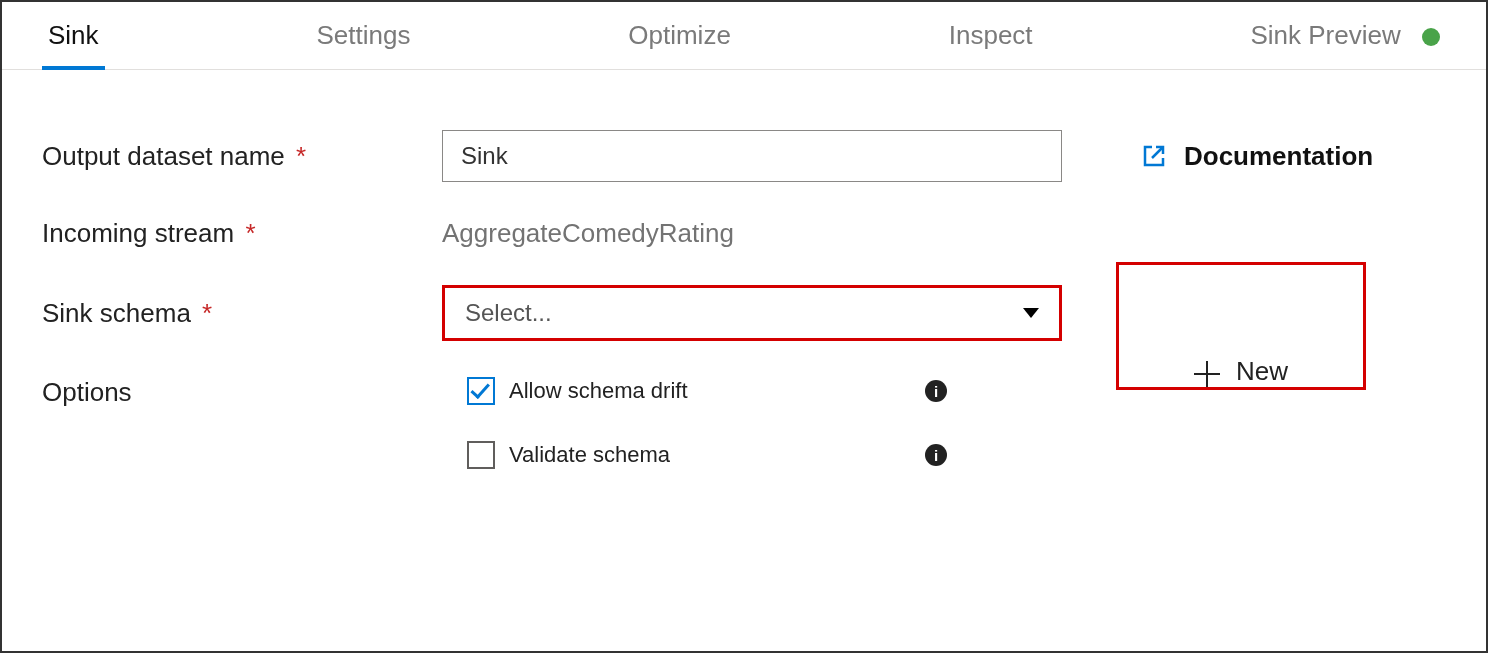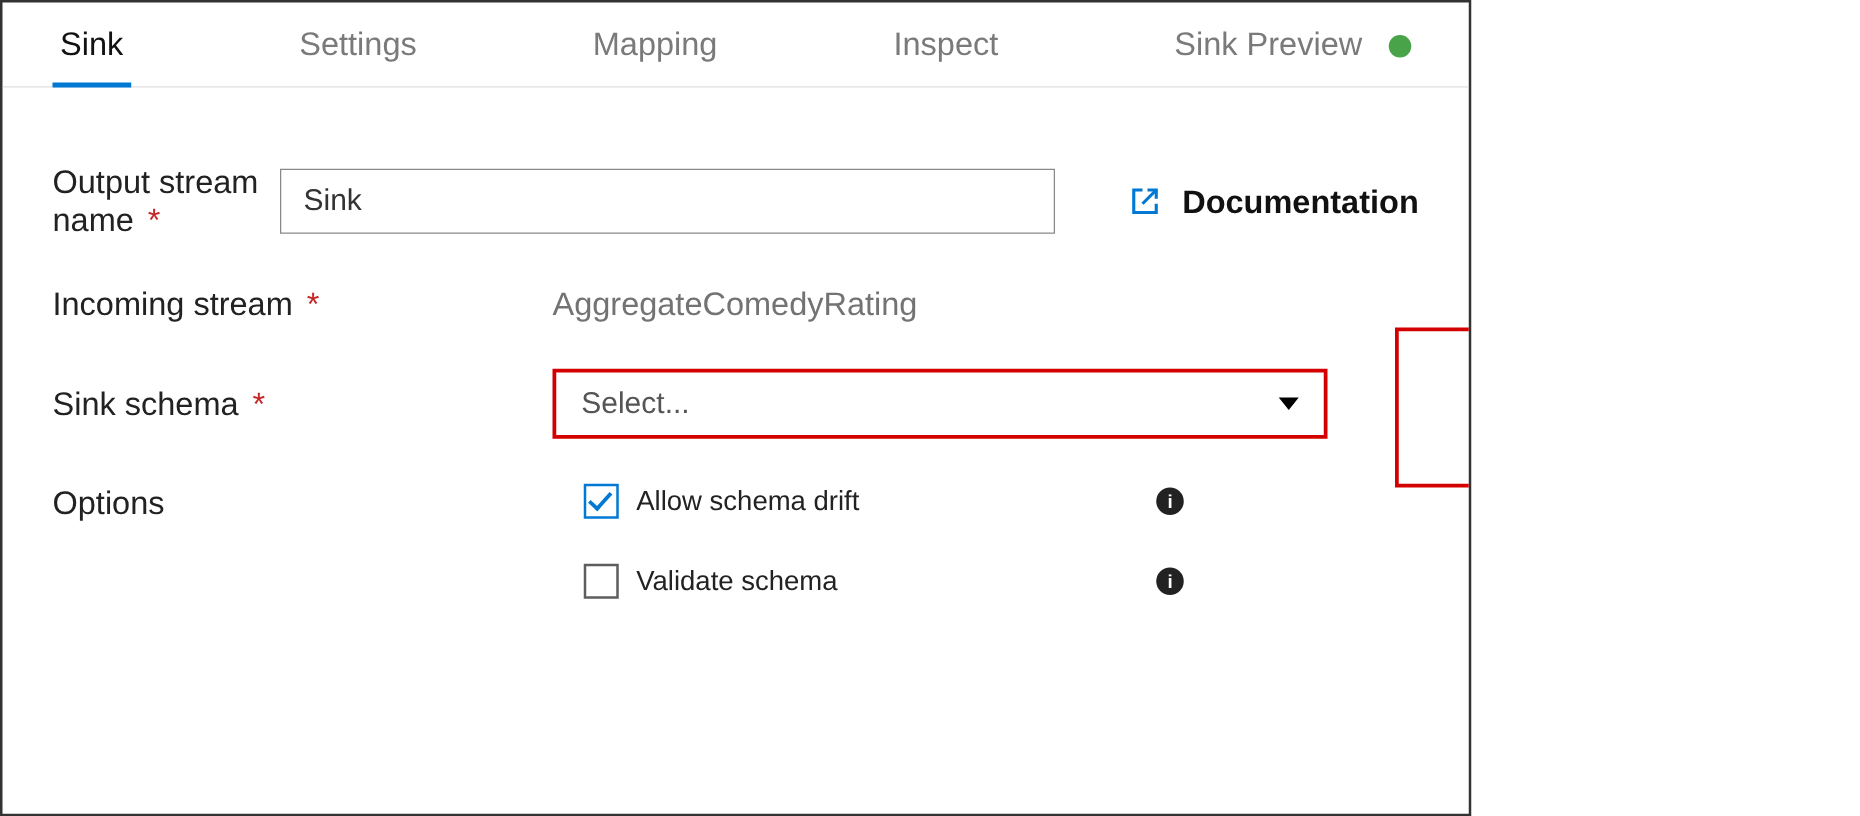--- a/index.html
+++ b/index.html
@@ -3,21 +3,21 @@
 <meta charset="utf-8">
 <style>
   * { box-sizing: border-box; }
   body {
     margin: 0;
     font-family: "Segoe UI", Arial, sans-serif;
     background: #fff;
     color: #323130;
   }
   .window {
-    width: 1177px;
+    width: 1488px;
     height: 653px;
     border: 2px solid #333;
     position: relative;
     overflow: hidden;
   }
   .tabs {
     display: flex;
     align-items: center;
     justify-content: space-between;
     border-bottom: 1px solid #e1dfdd;
@@ -199,33 +199,33 @@
   .opt-row .info-icon { margin-left: auto; margin-right: 140px; }
 </style>
 </head>
 <body>
 
 <div class="window">
 
   <div class="tabs">
     <div class="tab active">Sink</div>
     <div class="tab">Settings</div>
-    <div class="tab">Mapping</div>
+    <div class="tab">Optimize</div>
     <div class="tab">Inspect</div>
     <div class="tab">
       <span>Sink Preview</span>
       <span class="status-dot"></span>
     </div>
   </div>
 
   <div class="content">
 
     <div class="row">
       <div class="label-col">
-        <span>Output stream name</span>
+        <span>Output dataset name</span>
         <span class="required">*</span>
       </div>
       <div class="field-col">
         <input class="text-input" type="text" value="Sink" style="">
       </div>
       <div class="side-col">
         <div class="doc-link">
           <span class="open-icon">
             <svg viewBox="0 0 24 24" fill="none" stroke="#0078d4" stroke-width="2.5">
               <path d="M14 3h7v7"></path>

